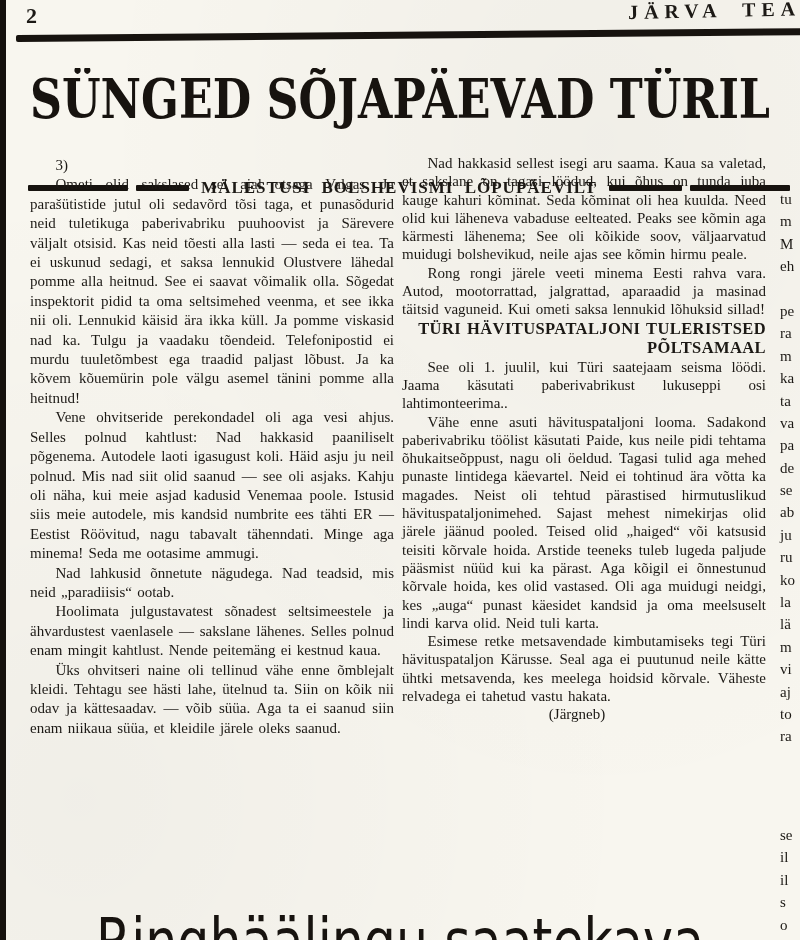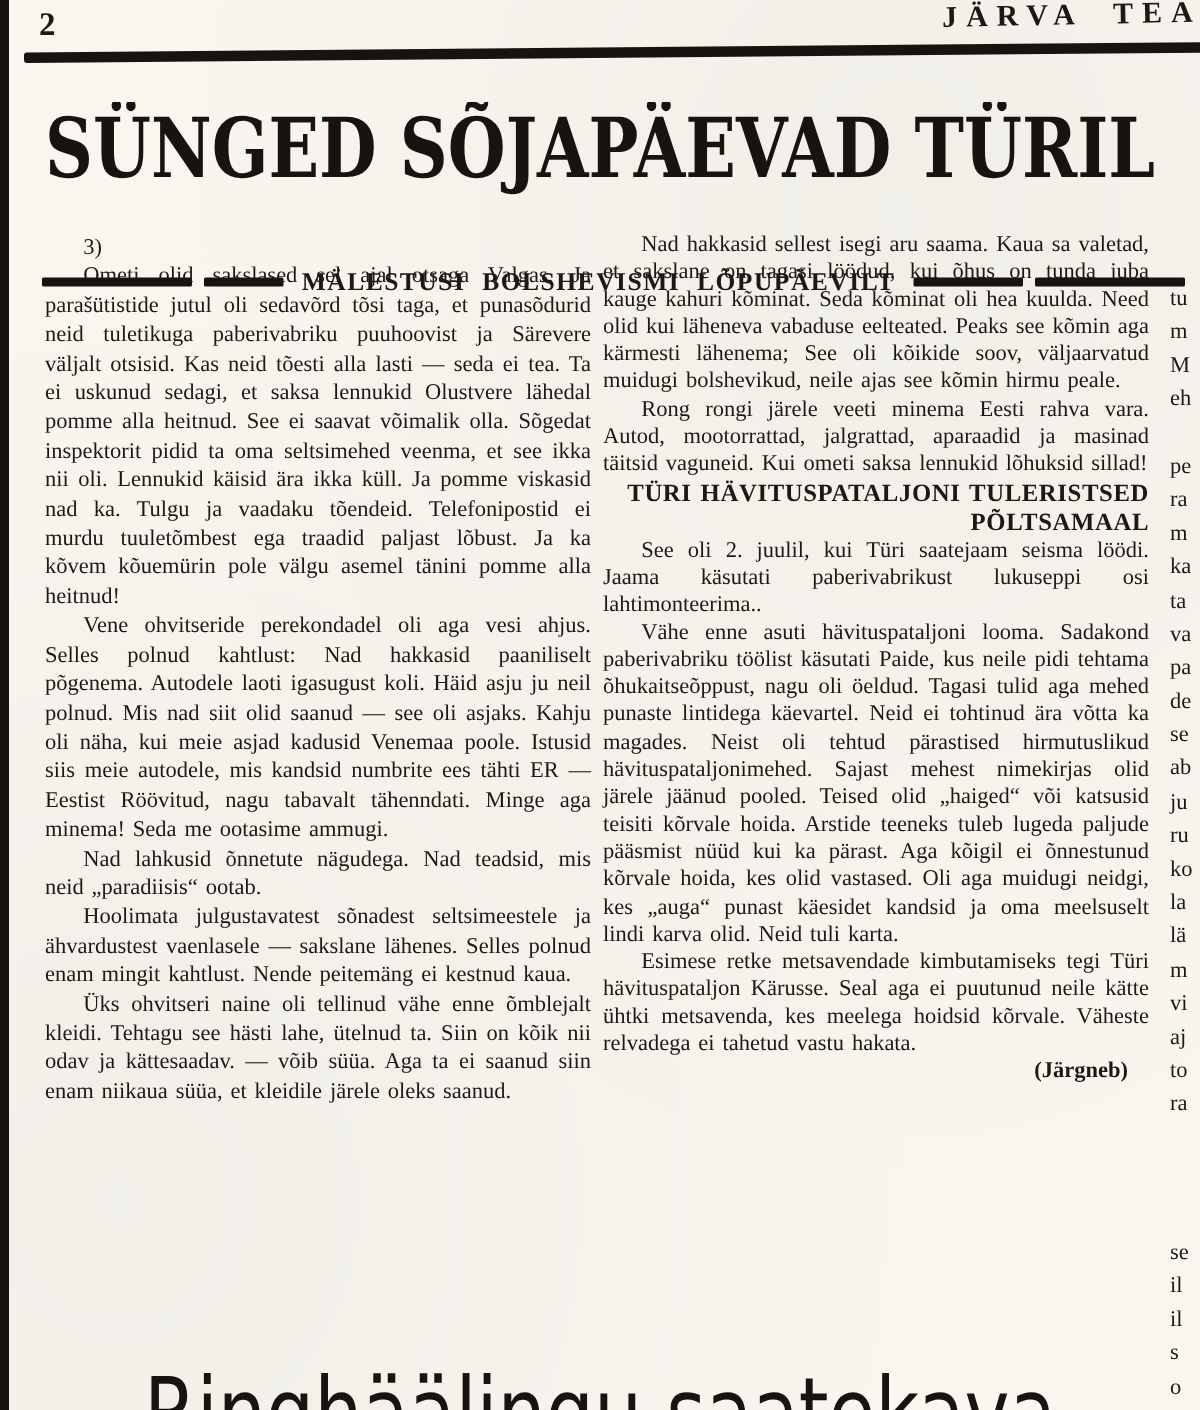--- a/index.html
+++ b/index.html
@@ -46,21 +46,21 @@
   }
   .col-left{left:30px;top:156px;line-height:19.4px;}
   .col-right{left:402px;top:154px;line-height:18.3px;}
   .col p{margin:0;}
   .para{text-indent:1.7em;}
   .marker{text-indent:1.7em;}
   .heading{
     font-weight:bold;font-size:16.5px;line-height:19.5px;
     margin:5px 0 3px;text-align:right;letter-spacing:0.4px;text-indent:0;
   }
-  .signature{text-align:right;padding-right:14px;font-weight:bold;text-indent:0;}
+  .signature{text-align:center;padding-right:14px;font-weight:normal;text-indent:0;}
   .edge-col{
     position:absolute;left:776px;width:24px;font-size:15px;line-height:18.4px;
     text-align:left;overflow:hidden;
   }
   .edge-top{top:186px;height:560px;}
   .edge-bottom{top:822px;height:118px;}
   .frag-line{height:18.4px;margin:4px;}
   .banner-svg{position:absolute;left:0;top:912px;}
   .banner-svg text{
     font-family:"DejaVu Sans","Liberation Sans",sans-serif;fill:#17130f;
@@ -110,21 +110,21 @@
 
   <div class="col col-right">
 
       <p class="para">Nad hakkasid sellest isegi aru saama. Kaua sa valetad, et sakslane on tagasi löödud, kui õhus on tunda juba kauge kahuri kõminat. Seda kõminat oli hea kuulda. Need olid kui läheneva vabaduse eelteated. Peaks see kõmin aga kärmesti lähenema; See oli kõikide soov, väljaarvatud muidugi bolshevikud, neile ajas see kõmin hirmu peale.</p>
 
 
       <p class="para">Rong rongi järele veeti minema Eesti rahva vara. Autod, mootorrattad, jalgrattad, aparaadid ja masinad täitsid vaguneid. Kui ometi saksa lennukid lõhuksid sillad!</p>
 
       <p class="heading">TÜRI HÄVITUSPATALJONI TULERISTSED PÕLTSAMAAL</p>
 
-      <p class="para">See oli 2. juulil, kui Türi saatejaam seisma löödi. Jaama käsutati paberivabrikust lukuseppi osi lahtimonteerima..</p>
+      <p class="para">See oli 1. juulil, kui Türi saatejaam seisma löödi. Jaama käsutati paberivabrikust lukuseppi osi lahtimonteerima..</p>
 
       <p class="para">Vähe enne asuti hävituspataljoni looma. Sadakond paberivabriku töölist käsutati Paide, kus neile pidi tehtama õhukaitseõppust, nagu oli öeldud. Tagasi tulid aga mehed punaste lintidega käevartel. Neid ei tohtinud ära võtta ka magades. Neist oli tehtud pärastised hirmutuslikud hävituspataljonimehed. Sajast mehest nimekirjas olid järele jäänud pooled. Teised olid „haiged“ või katsusid teisiti kõrvale hoida. Arstide teeneks tuleb lugeda paljude pääsmist nüüd kui ka pärast. Aga kõigil ei õnnestunud kõrvale hoida, kes olid vastased. Oli aga muidugi neidgi, kes „auga“ punast käesidet kandsid ja oma meelsuselt lindi karva olid. Neid tuli karta.</p>
 
       <p class="para">Esimese retke metsavendade kimbutamiseks tegi Türi hävituspataljon Kärusse. Seal aga ei puutunud neile kätte ühtki metsavenda, kes meelega hoidsid kõrvale. Väheste relvadega ei tahetud vastu hakata.</p>
 
       <p class="signature">(Järgneb)</p>
     </div>
 
   <div class="edge-col edge-top">
 

